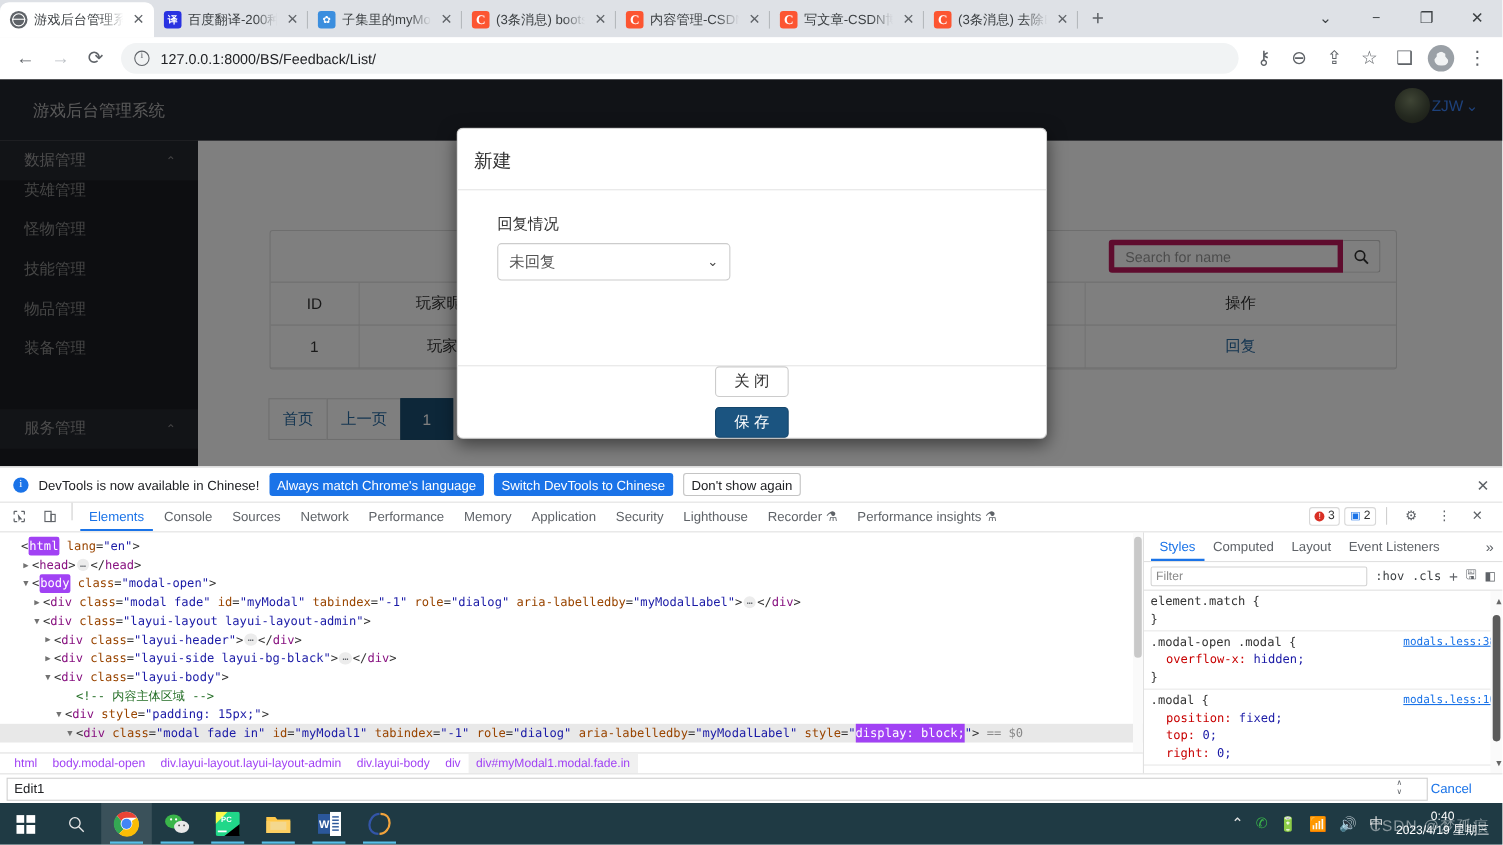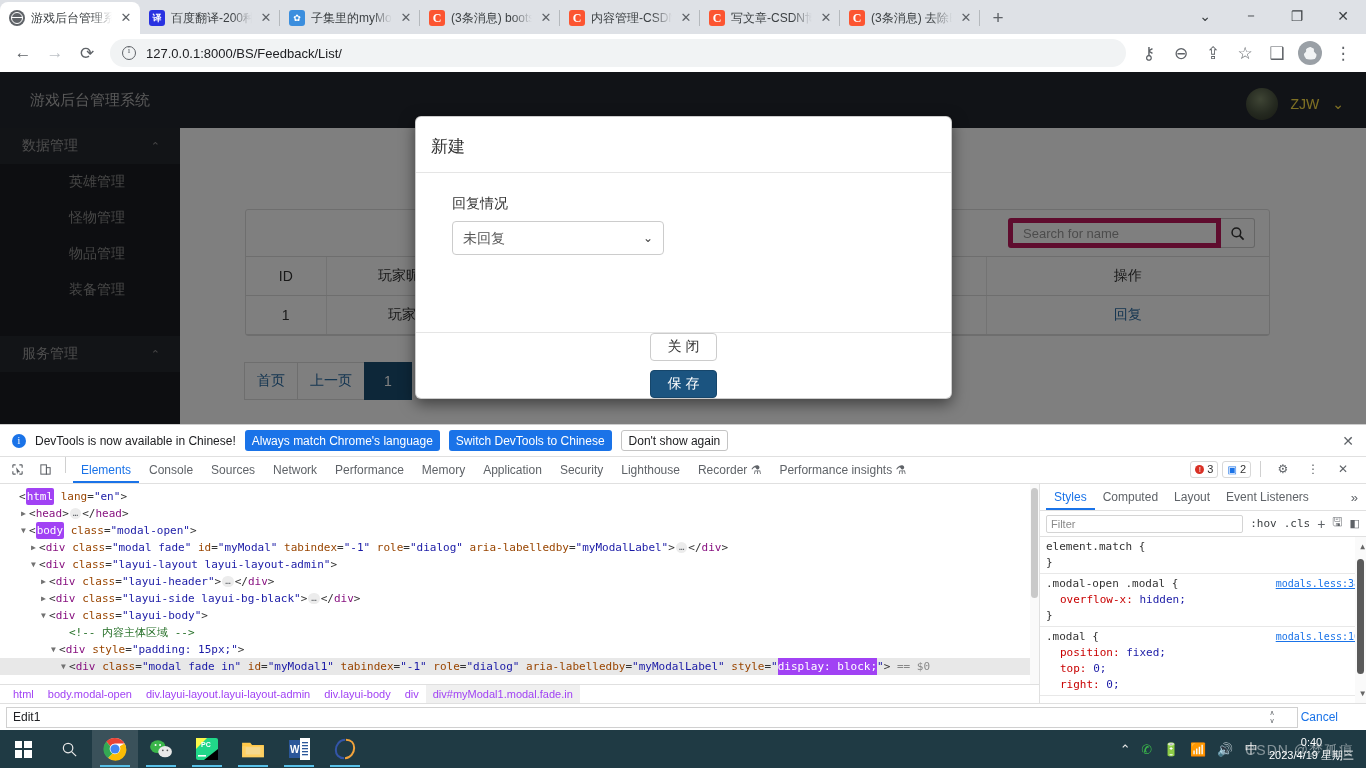--- a/index.html
+++ b/index.html
@@ -106,38 +106,38 @@
   .app-header {
     position: absolute; top: 0; left: 0; width: 1366px; height: 56px;
     background: #23262e;
   }
   .app-title {
     position: absolute; left: 0; top: 0; width: 180px; height: 56px;
     display: flex; align-items: center; justify-content: center;
     color: #b2b2b2; font-size: 15px;
   }
   .user-box {
-    position: absolute; right: 22px; top: 16px; display: flex;
-    align-items: center; gap: 13px; color: #fde047; font-size: 14px;
+    position: absolute; right: 22px; top: 8px; display: flex;
+    align-items: center; gap: 2px; color: #3b82f6; font-size: 14px;
   }
   .user-avatar {
     width: 32px; height: 32px; border-radius: 50%;
     background: radial-gradient(circle at 45% 35%, #7e8a6a 0%, #4a5340 55%, #2e3328 100%);
   }
   .app-side {
     position: absolute; top: 56px; left: 0; width: 180px; height: 296px;
     background: #1b1d22;
   }
   .side-group {
     height: 36px; display: flex; align-items: center; justify-content: space-between;
     padding: 0 20px 0 22px; color: #9a9a9a; font-size: 14px; background: #25282f;
   }
   .side-item {
-    height: 36px; display: flex; align-items: center;
-    padding-left: 22px; color: #8c8c8c; font-size: 14px; margin-left: 47px;
+    height: 36px; display: flex; align-items: flex-start;
+    padding-left: 22px; color: #8c8c8c; font-size: 14px;
   }
   .caret-up { font-size: 11px; color: #8c8c8c; }
   .app-body {
     position: absolute; top: 56px; left: 180px; width: 1186px; height: 296px;
     background: #fff; padding: 15px;
   }
   .panel {
     border: 1px solid #ddd; border-radius: 3px; background: #fff;
     margin: 66px 0 0 50px; width: 1025px;
   }
@@ -460,20 +460,23 @@
     <div class="app-side">
       <div class="side-group">
         <span>数据管理</span>
         <span class="caret-up">⌃</span>
       </div>
       <div class="side-item">
         <span>英雄管理</span>
       </div>
       <div class="side-item">
         <span>怪物管理</span>
+      </div>
+      <div class="side-item">
+        <span>技能管理</span>
       </div>
       <div class="side-item">
         <span>物品管理</span>
       </div>
       <div class="side-item">
         <span>装备管理</span>
       </div>
       <div style="height:28px"></div>
       <div class="side-group">
         <span>服务管理</span>

